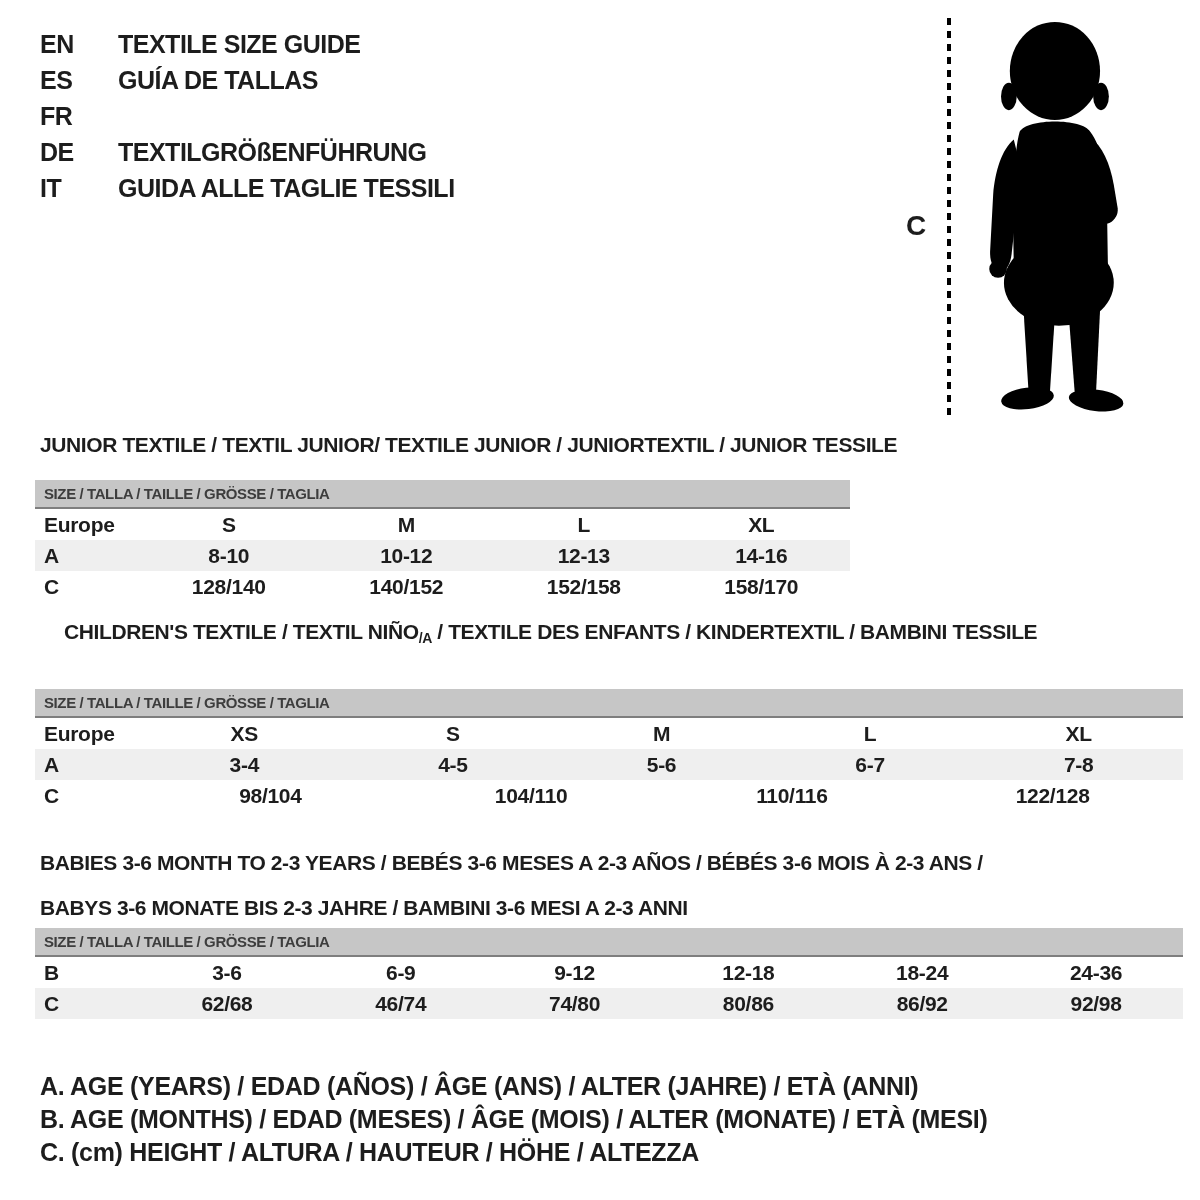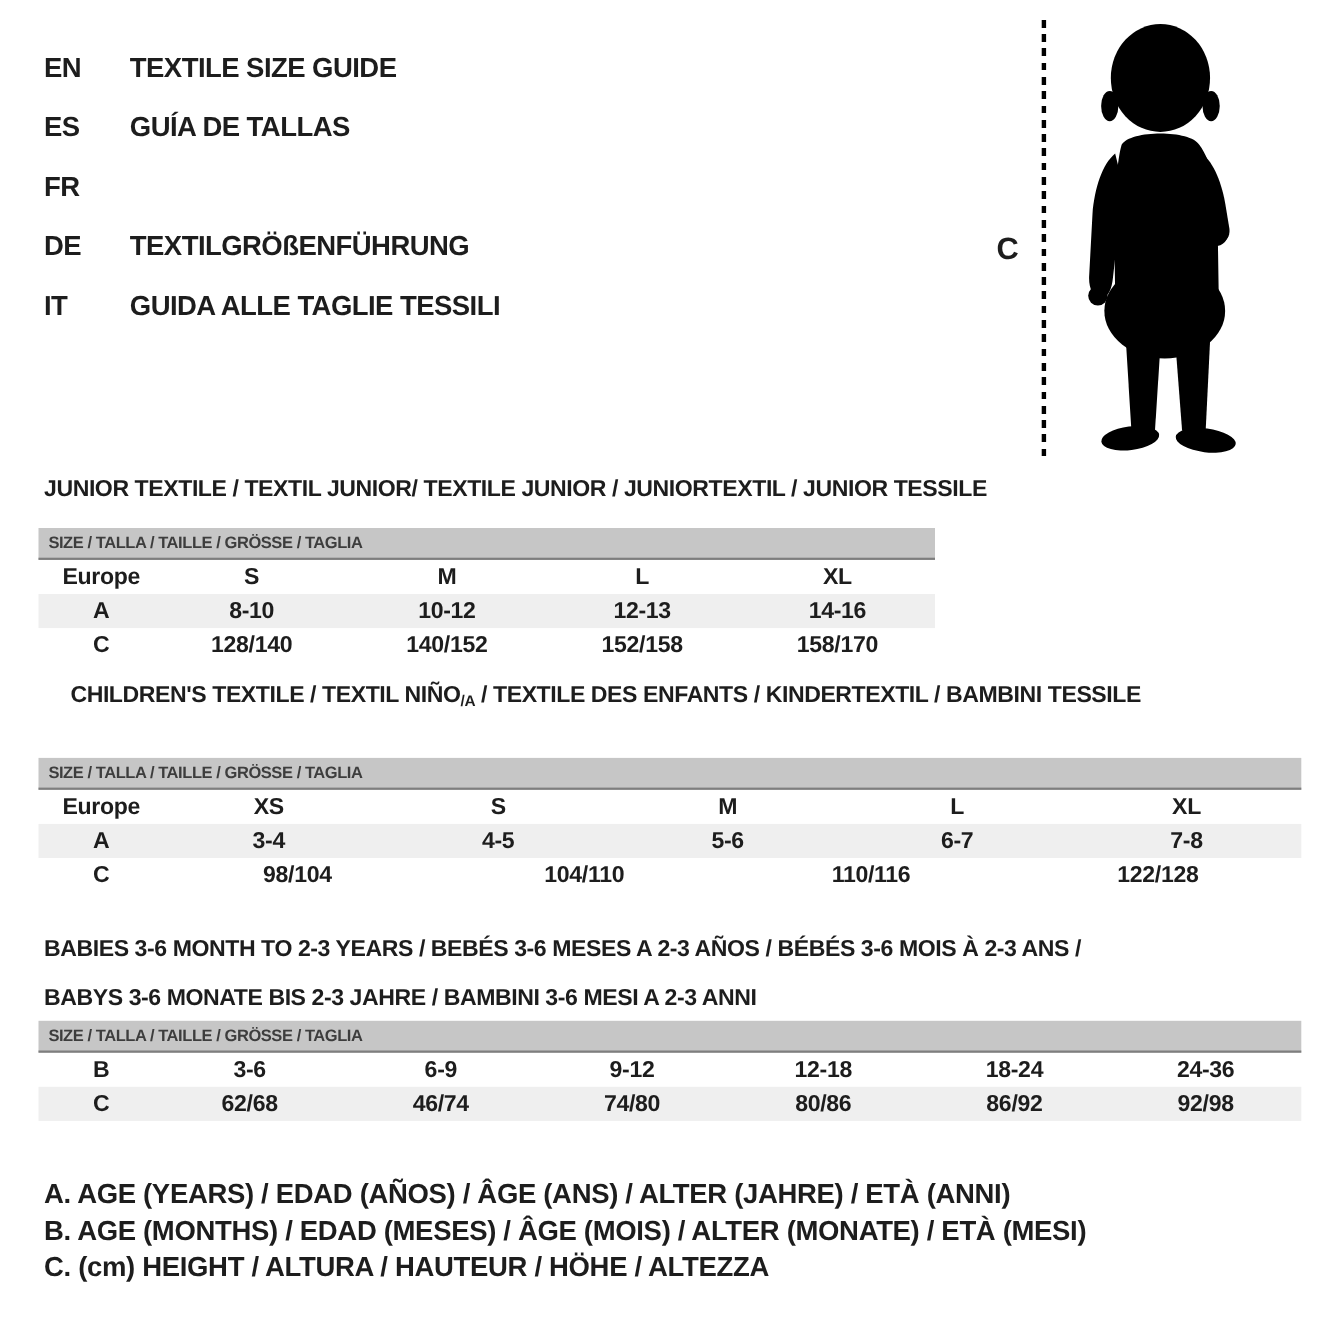--- a/index.html
+++ b/index.html
@@ -4,40 +4,40 @@
 <style>
   * { margin:0; padding:0; box-sizing:border-box; }
   html,body { background:#fff; }
   .page {
     position:relative; width:1200px; height:1200px; background:#ffffff;
     font-family:"Liberation Sans", sans-serif; font-weight:bold; color:#1d1d1d;
     overflow:hidden;
   }
   
   .lang-block { position:absolute; left:40px; top:26px; }
-  .lang-row { display:flex; height:36px; line-height:36px; font-size:25px; letter-spacing:-0.5px;margin-top:18px; }
+  .lang-row { display:flex; height:36px; line-height:36px; font-size:25px; letter-spacing:-0.5px; }
   .lang-code { width:78px; }
   
   .dash-line {
     position:absolute; left:947px; top:18px; width:4px; height:398px;
     background:repeating-linear-gradient(to bottom,#000 0 7px,transparent 7px 13px);
   }
   .height-label { position:absolute; left:906px; top:210px; font-size:28px; }
   .silhouette { position:absolute; left:968px; top:16px; }
   
   .sec-title { position:absolute; left:40px; font-size:21px; letter-spacing:-0.4px; white-space:nowrap; }
   .sub { font-size:14px; vertical-align:-4px; }
   .table { position:absolute; left:35px; }
   .size-bar {
     height:29px; line-height:27px; background:#c6c6c6; border-bottom:2px solid #7e7e7e;
     padding-left:9px; font-size:15px; color:#3d3d3d; letter-spacing:-0.4px;
   }
   .trow { display:flex; height:31px; line-height:31px; font-size:21px; letter-spacing:-0.3px; }
   .trow.shaded { background:#efefef; }
-  .tlabel { width:105px; padding-left:9px;text-align:center; }
+  .tlabel { width:105px; padding-left:9px; }
   .cells { flex:1; display:flex; }
   .tcell { flex:1; text-align:center; }
   .junior-table { width:815px; top:480px; }
   .children-table { width:1148px; top:689px; }
   .babies-table { width:1148px; top:928px; }
   .junior-title { top:433px; }
   .children-title { top:620px;margin-left:24px; }
   .babies-title-1 { top:851px; }
   .babies-title-2 { top:896px; }
   

